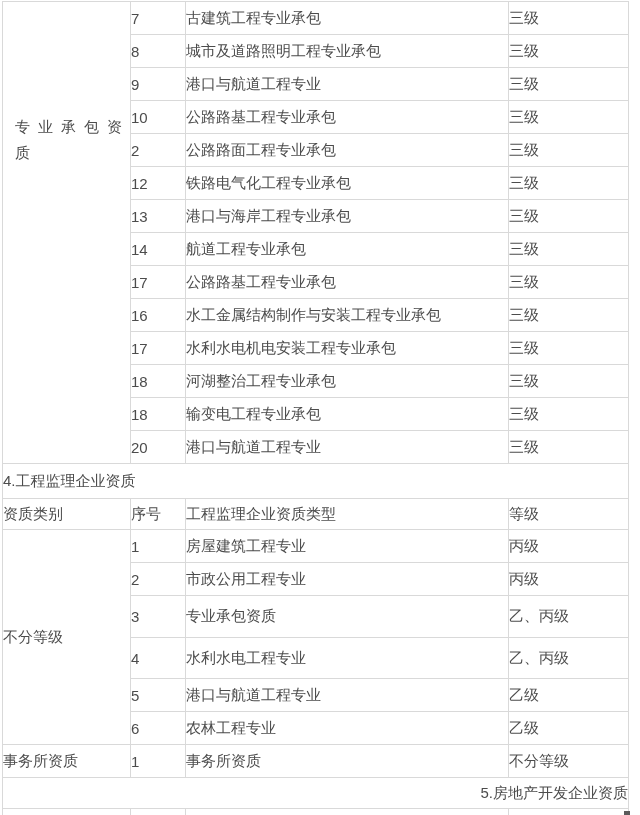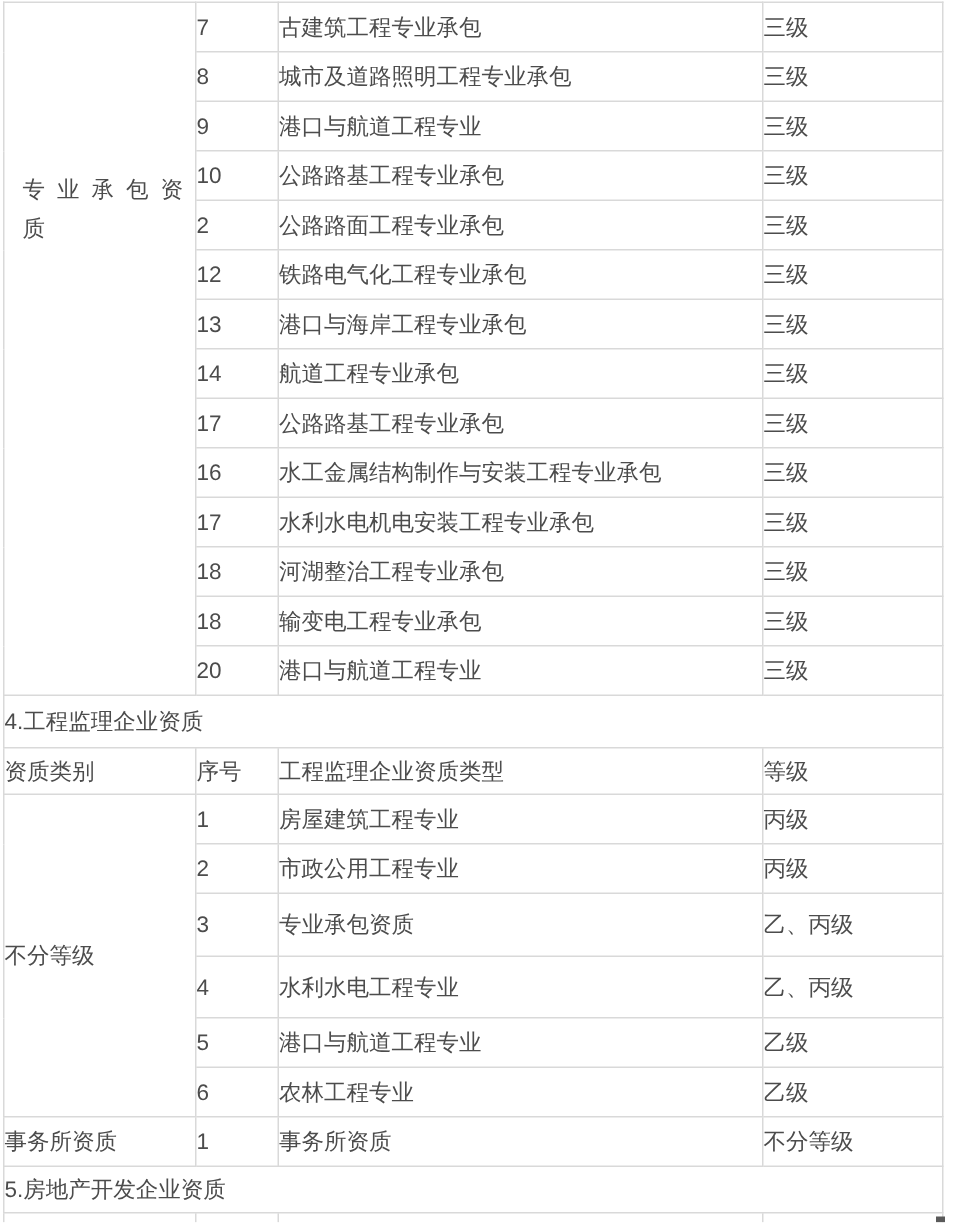--- a/index.html
+++ b/index.html
@@ -57,21 +57,21 @@
   }
   
   td.section { padding-left: 9px; }
 
   
   tr.r      { height: 33px; }
   tr.sec4   { height: 35px; }
   tr.head   { height: 31px; }
   tr.tall   { height: 42px; }
   tr.tall2  { height: 41px; }
-  tr.sec5   { height: 31px; }
+  tr.sec5   { height: 31px; text-align: right; }
   tr.sliver { height: 6px; }
   tr.sliver td { border-bottom: none; }
 
   
   tr.first td { border-top: 1px solid #d9d9d9; }
 
   .corner-mark {
     position: absolute;
     left: 624px;
     top: 811px;

